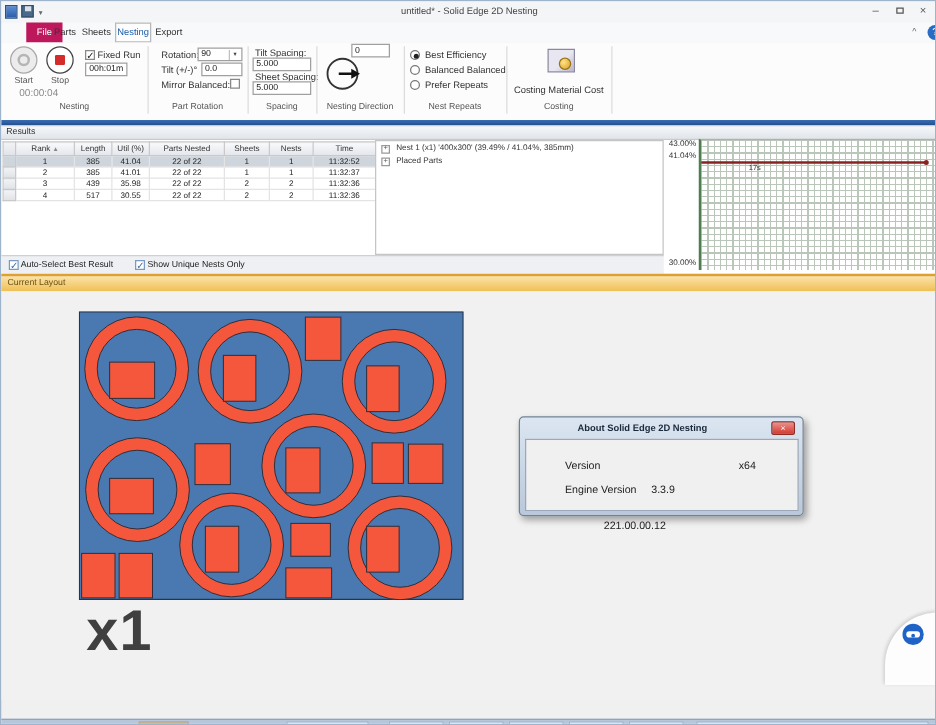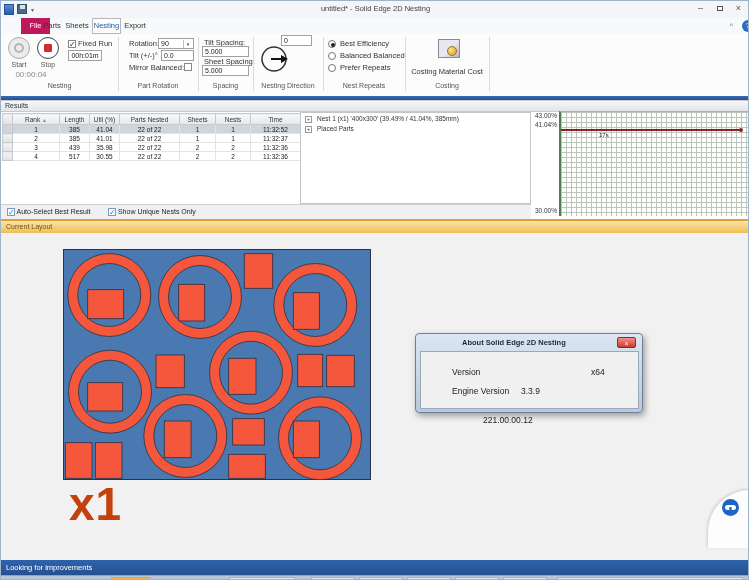--- a/index.html
+++ b/index.html
@@ -73,21 +73,21 @@
      background-image:repeating-linear-gradient(to right,#b9c6b9 0 1px,transparent 1px 5px),repeating-linear-gradient(to bottom,#b9c6b9 0 1px,transparent 1px 5px);
      border-left:2px solid #4e7d4e; border-top:1px solid #b0b0b0; }
   .red-line { position:absolute; left:0; top:17px; width:180px; height:2px; background:#8b2222; }
   .red-dot { position:absolute; left:178px; top:16px; width:4px; height:4px; border-radius:50%; background:#8b2222; }
   .red-label { position:absolute; left:38px; top:20px; font-size:6px; color:#333; }
 
   
   .layout-header { position:absolute; left:0; top:218px; width:749px; height:14px; background:linear-gradient(#fbe3a8,#f0bf55); border-top:2px solid #e0a030; font-size:7px; color:#6b5312; padding:2px 0 0 5px; }
   .canvas { position:absolute; left:0; top:232px; width:749px; height:327px; background:#f1f1f1; }
   .sheet-svg { position:absolute; left:62px; top:16px; }
-  .qty-label { position:absolute; left:68px; top:244px; font-size:46px; font-weight:600; color:#c2410c; letter-spacing:1px; }
+  .qty-label { position:absolute; left:68px; top:244px; font-size:46px; font-weight:600; color:#404040; letter-spacing:1px; }
 
   
   .about { position:absolute; left:414px; top:100px; width:228px; height:80px; background:linear-gradient(#dce6f2,#b9c8da); border:1px solid #6e8094; border-radius:4px; box-shadow:2px 3px 6px rgba(0,0,0,.35); }
   .about-title { position:absolute; left:7px; top:4px; font-size:7.5px; font-weight:bold; color:#1a2a3a;margin-left:39px; }
   .about-close { position:absolute; right:6px; top:3px; width:19px; height:11px; background:linear-gradient(#f0908a,#cf3a30); border:1px solid #8f2a24; border-radius:2px; color:#fff; font-size:7px; text-align:center; line-height:11px; }
   .about-body { position:absolute; left:4px; top:17px; width:219px; height:58px; background:#f0f0f0; border:1px solid #9aa8ba; }
   .about-row { position:absolute; font-size:8.5px; color:#222; }
 
   
   .tv-flap { position:absolute; right:0; bottom:12px; width:42px; height:58px; background:#fdfdfd; border-radius:42px 0 0 0; box-shadow:-1px -1px 3px rgba(0,0,0,.15); }
@@ -320,21 +320,20 @@
         <div class="about-row" style="left:31px; top:34px;">Engine Version</div>
         <div class="about-row" style="left:100px; top:34px;">3.3.9</div>
       </div>
     </div>
 
     <div class="tv-flap">
       <span class="tv-icon"></span>
     </div>
   </div>
 
-  <div class="statusbar"><span>Looking for improvements</span></div>
   <div class="taskbar">
     <span class="tbtn" style="left:110px; width:40px; background:#e8b25a;"></span>
     <span class="tbtn" style="left:228px; width:66px;"></span>
     <span class="tbtn" style="left:310px; width:44px;"></span>
     <span class="tbtn" style="left:358px; width:44px;"></span>
     <span class="tbtn" style="left:406px; width:44px;"></span>
     <span class="tbtn" style="left:454px; width:44px;"></span>
     <span class="tbtn" style="left:502px; width:44px;"></span>
     <span class="tbtn" style="left:556px; width:186px;"></span>
   </div>

